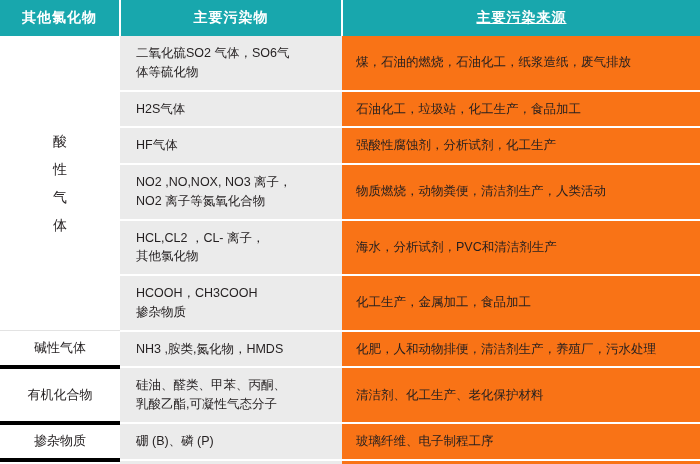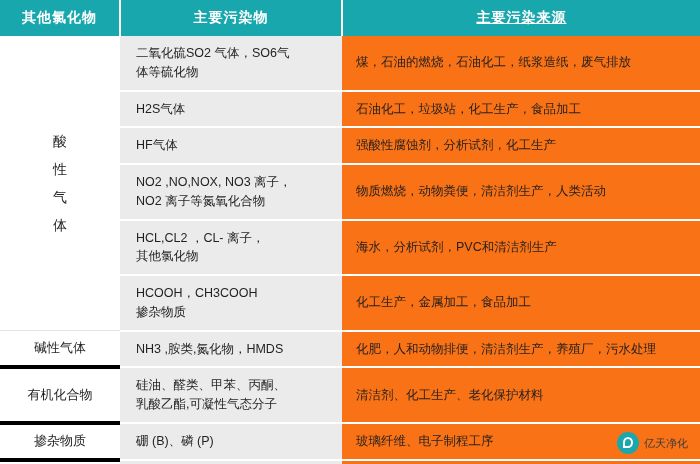--- a/index.html
+++ b/index.html
@@ -212,17 +212,13 @@
         <td class="cat">其他</td>
         <td class="pollutant">
           
         </td>
         <td class="source">光化学氧化剂、清洁剂、雾霾，废气排放</td>
       </tr>
 
     </tbody>
   </table>
 
-  <div class="logo">
-    <div class="logo-mark"></div>
-    <div class="logo-text">亿天净化</div>
-  </div>
 </div>
 
 </body></html>

